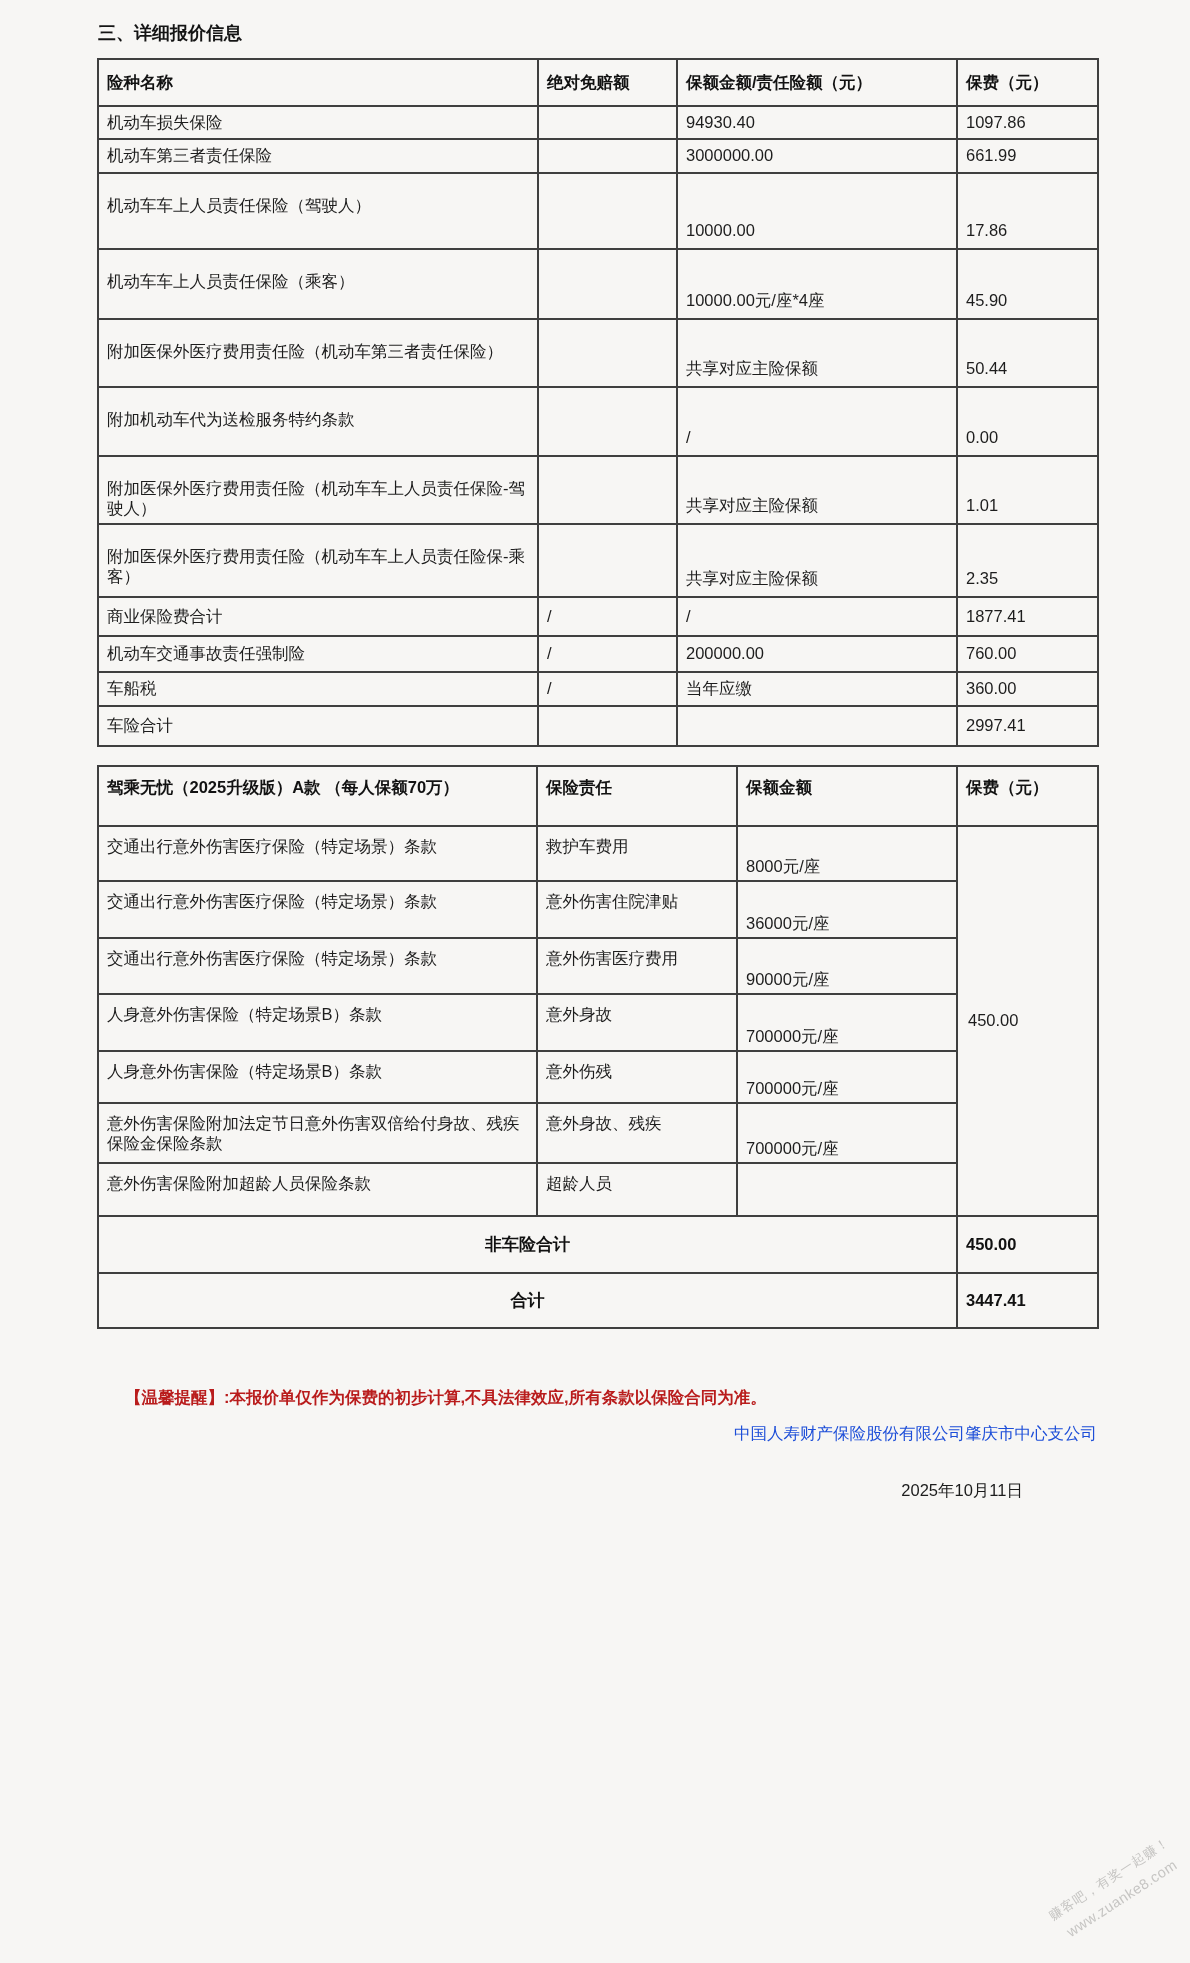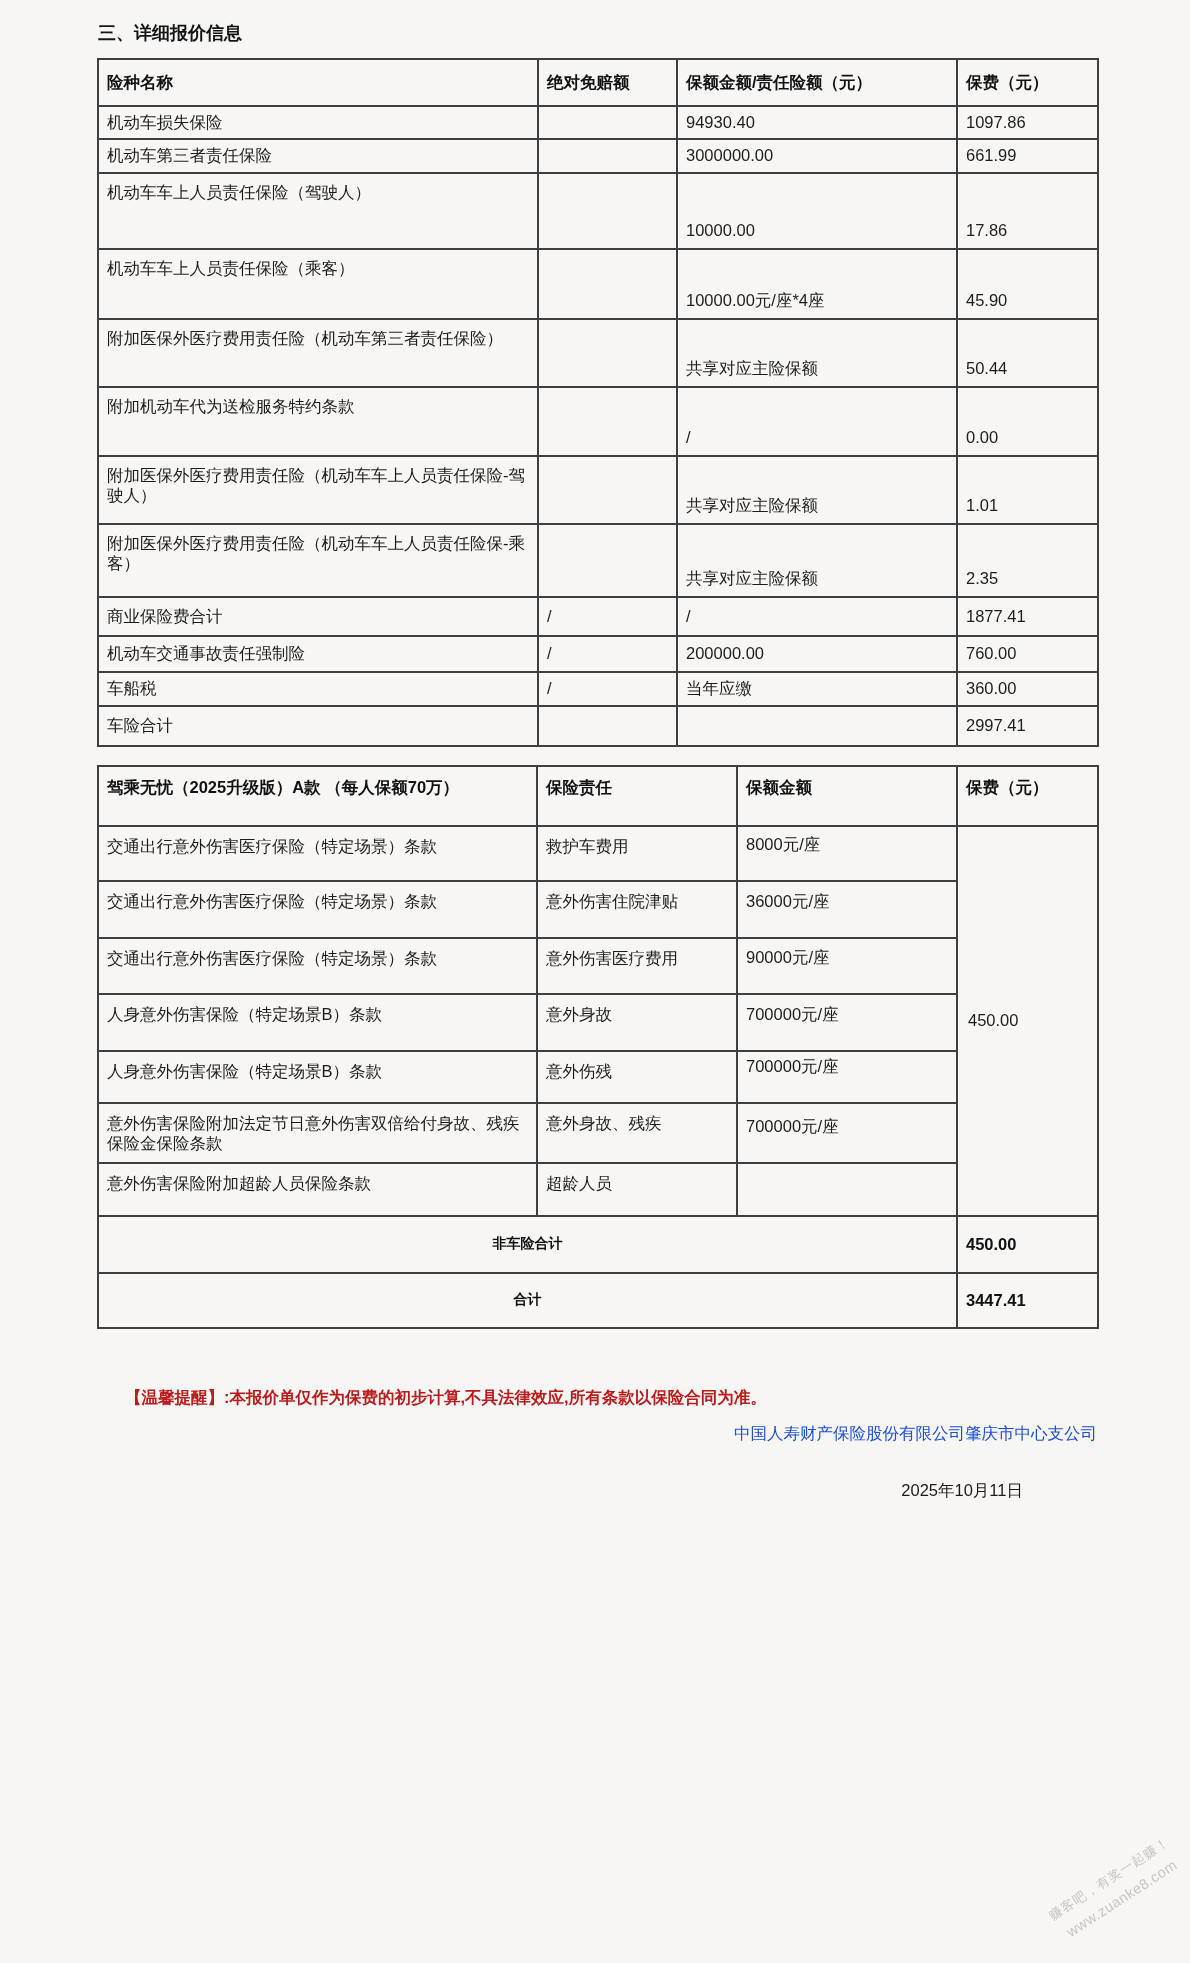--- a/index.html
+++ b/index.html
@@ -13,30 +13,30 @@
   .content{position:absolute;left:97px;top:20px;width:1000px;}
   .doc-title{font-weight:bold;font-size:18px;margin:2px 0 13px 1px;color:#141414;}
   table{border-collapse:collapse;table-layout:fixed;width:1000px;background:transparent;}
   td,th{border:2px solid #3f3f3f;padding:4px 8px;vertical-align:middle;
         font-weight:normal;text-align:left;word-break:break-all;color:#1d1d1d;}
   th{font-weight:bold;color:#121212;}
   
   .t1 .c1{width:440px}.t1 .c2{width:139px}.t1 .c3{width:280px}.t1 .c4{width:141px}
   
   .t2 .c1{width:439px}.t2 .c2{width:200px}.t2 .c3{width:220px}.t2 .c4{width:141px}
-  tr.tall td.nm{vertical-align:top;padding-top:8px;}
+  tr.tall td.nm{vertical-align:top;padding-top:21px;}
   tr.tall td.dd{vertical-align:top;padding-top:8px;}
   tr.tall td.am,
   tr.tall td.pr{vertical-align:bottom;padding-bottom:7px;}
   .t2 td.nm, .t2 td.lb{vertical-align:top;padding-top:9px;}
-  .t2 td.am{vertical-align:bottom;padding-bottom:25px;}
+  .t2 td.am{vertical-align:bottom;padding-bottom:3px;}
   .t2 th{vertical-align:top;padding-top:10px;}
   .t2{margin-top:18px;}
   td.merged{vertical-align:middle;padding-left:10px;}
-  td.total-label{text-align:center;font-weight:bold;font-size:14px;color:#111;}
+  td.total-label{text-align:center;font-weight:bold;font-size:17px;color:#111;}
   td.total-val{font-weight:bold;color:#111;}
   .notice{margin-top:58px;margin-left:28px;font-weight:600;color:#b91c1c;}
   .company{margin-top:16px;text-align:right;color:#1d4ed8;}
   .quote-date{margin-top:36px;text-align:right;padding-right:74px;color:#1c1c1c;}
   .watermark{
     position:absolute;right:4px;bottom:50px;
     transform:rotate(-33deg);transform-origin:center;
     color:#c6c5c3;text-align:center;font-size:13px;letter-spacing:1px;
     line-height:1.7;pointer-events:none;
   }

